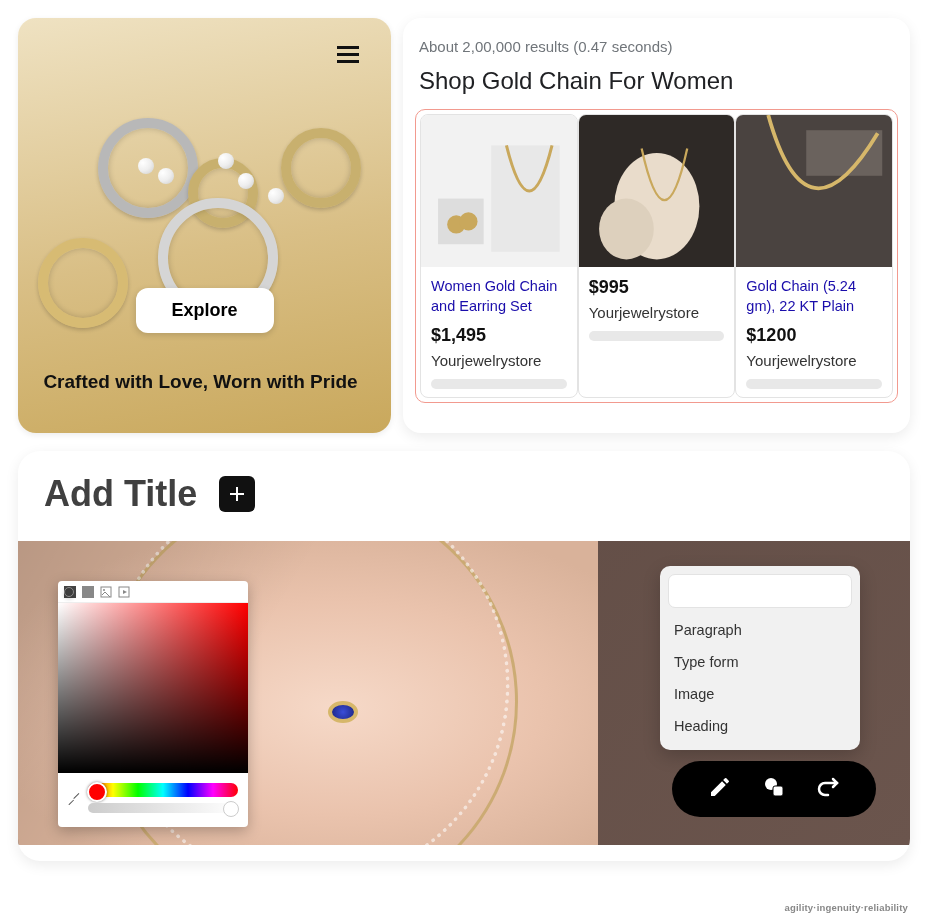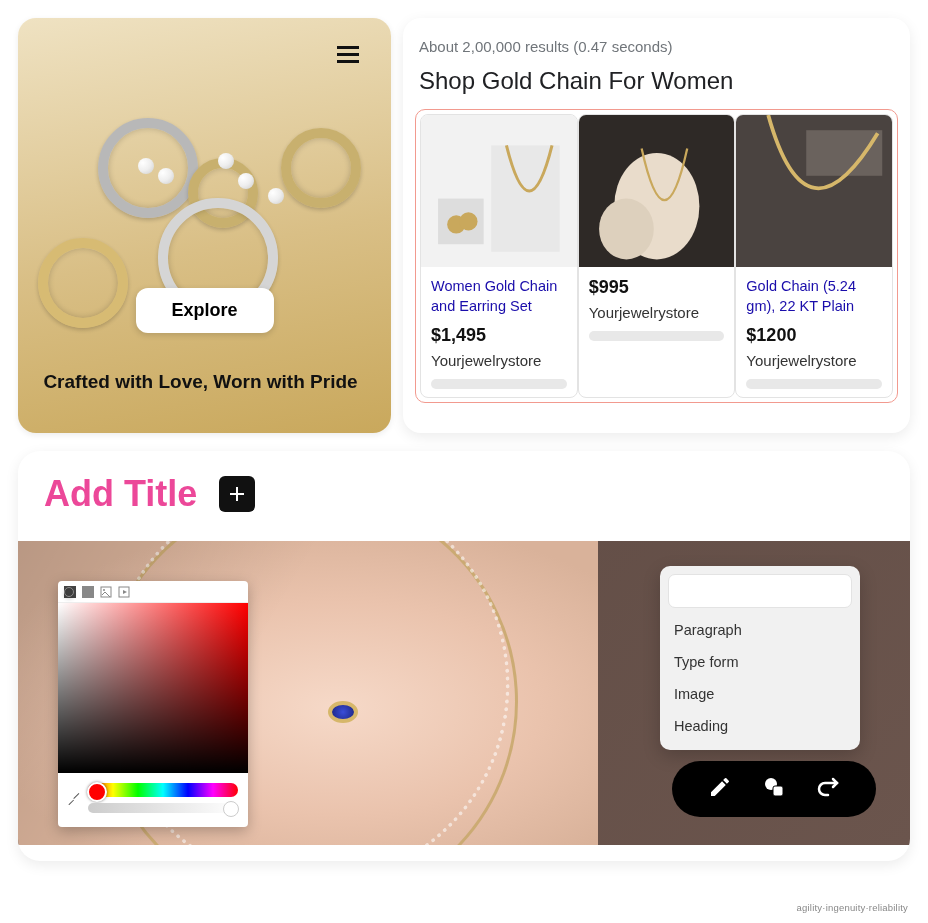--- a/index.html
+++ b/index.html
@@ -119,21 +119,21 @@
     background:#fff;
     border-radius:22px;
     box-shadow:0 4px 14px rgba(0,0,0,.08);
     position:relative;
     overflow:hidden;
   }
   .editor-header{
     display:flex;align-items:center;gap:22px;
     padding:22px 26px 14px 26px;
   }
-  .editor-title{font-size:36px;font-weight:600;color:#ec4899;}
+  .editor-title{font-size:36px;font-weight:600;color:#404040;}
   .add-block-btn{
     width:36px;height:36px;background:#111;border-radius:6px;
     display:flex;align-items:center;justify-content:center;cursor:pointer;
   }
   .editor-canvas{
     position:absolute;top:90px;left:0;right:0;bottom:16px;
     background:linear-gradient(135deg,#5e4a43 0%, #6b554d 100%);
     padding-left:20px;
   }
   .wrist-photo{
@@ -207,21 +207,21 @@
     padding:14px 36px;z-index:5;
   }
   .ft-btn{color:#fff;cursor:pointer;}
 
   
   .footer-logo{
     position:absolute;bottom:10px;right:20px;
     text-align:right;color:#6a4fb0;font-family:Arial,sans-serif;
   }
   .footer-logo .brand{font-size:22px;letter-spacing:6px;font-weight:400;}
-  .footer-logo .tag{font-size:9.5px;color:#888;letter-spacing:.2px;margin-top:-2px;}
+  .footer-logo .tag{font-size:9.5px;color:#888;letter-spacing:.2px;margin-top:-2px;font-weight:bold;}
 </style>
 </head>
 <body>
 
 <div class="top-row">
 
   <div class="hero-card">
     <div class="hero-menu">
       <div></div>
         <div></div>

